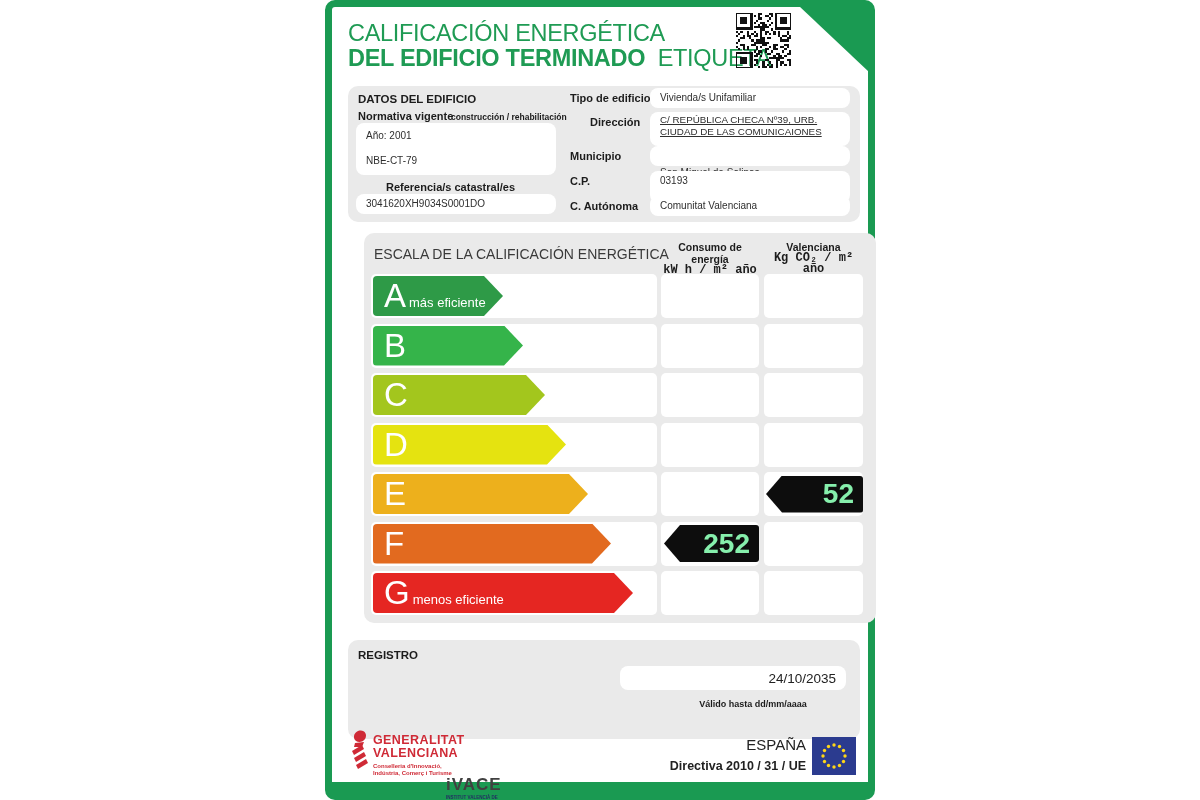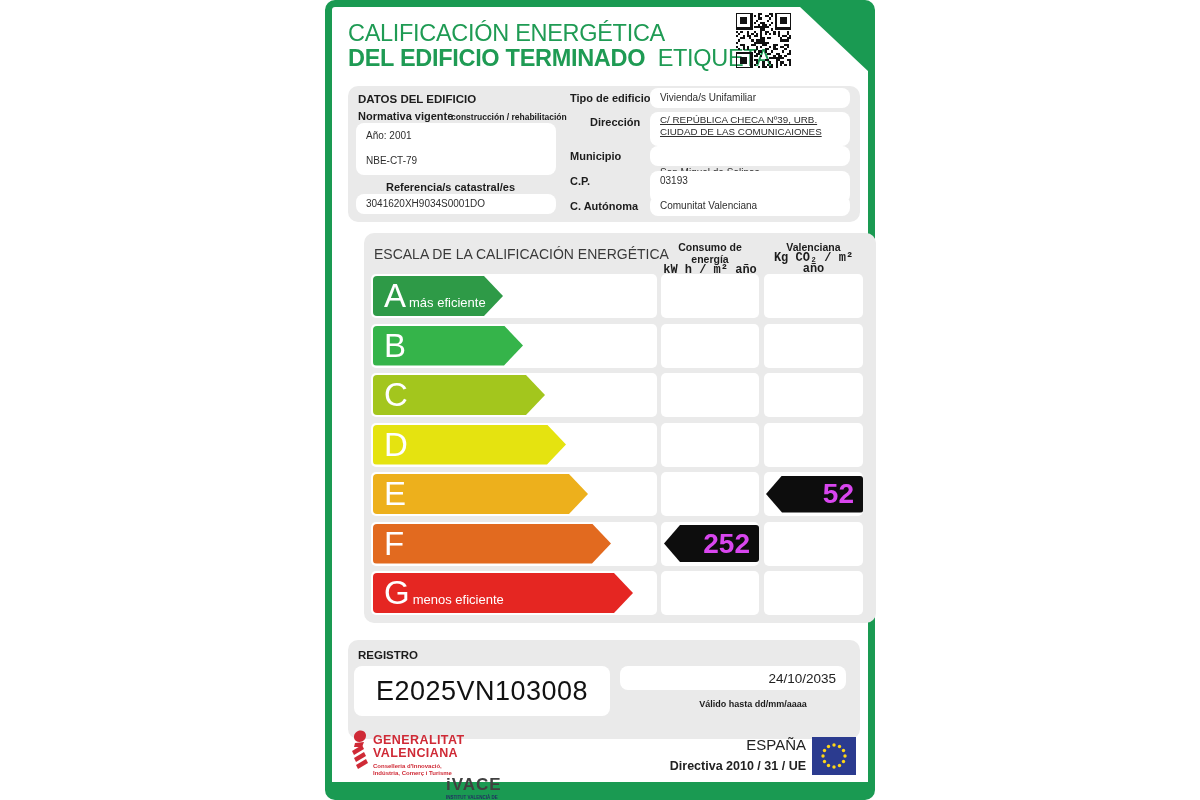--- a/index.html
+++ b/index.html
@@ -28,21 +28,21 @@
   .colhead{position:absolute;top:8px;text-align:center;color:#1c1c1c;}
   .colhead .h{font-weight:bold;font-size:10.5px;line-height:12px;}
   .colhead .u{font-weight:bold;font-size:12px;line-height:11px;font-family:Liberation Mono, monospace;}
   .srow{position:absolute;left:0;width:512px;height:44px;}
   .cell{position:absolute;top:0;height:44px;background:#ffffff;border-radius:5px;}
   .arrow{position:absolute;left:9px;top:2px;height:40px;border-radius:4px 0 0 4px;
          clip-path:polygon(0 0, calc(100% - 19px) 0, 100% 50%, calc(100% - 19px) 100%, 0 100%);
          display:flex;align-items:center;color:#ffffff;}
   .arrow .letter{font-size:33px;line-height:38px;padding-left:11px;font-weight:400;}
   .arrow .note{font-size:13px;margin-left:3px;margin-top:13px;}
-  .badge{position:absolute;height:37px;background:#0d0d0d;color:#d946ef;border-radius:3px;
+  .badge{position:absolute;height:37px;background:#0d0d0d;color:#86efac;border-radius:3px;
          display:flex;align-items:center;justify-content:flex-end;padding-right:9px;box-sizing:border-box;
          clip-path:polygon(16px 0,100% 0,100% 100%,16px 100%,0 50%);
          font-weight:bold;font-size:28px;}
 
   
   .reg-number{display:flex;align-items:center;justify-content:center;font-size:27px;color:#111;letter-spacing:0.5px;}
   .reg-date{display:flex;align-items:center;justify-content:flex-end;padding-right:10px;font-size:13.5px;color:#222;}
   .valido{font-size:9px;font-weight:bold;color:#1c1c1c;text-align:center;}
 
   
@@ -370,23 +370,20 @@
         <div class="badge" style="left: 300px; width: 95px; top: 292px;">
           <span>252</span>
         </div>
         <div class="badge" style="left: 402px; width: 97px; top: 242.5px;">
           <span>52</span>
         </div>
       </div>
 
       <div class="abs panel" style="left:16px;top:633px;width:512px;height:99px;">
         <div class="lbl" style="left:10px;top:9px;font-size:11.5px;">REGISTRO</div>
-        <div class="whitebox reg-number" style="left:6px;top:26px;width:256px;height:50px;">
-          <span>E2025VN103008</span>
-        </div>
         <div class="whitebox reg-date" style="left:272px;top:26px;width:226px;height:24px;">
           <span>24/10/2035</span>
         </div>
         <div class="abs valido" style="left:292px;top:59px;width:226px;">Válido hasta dd/mm/aaaa</div>
       </div>
 
       <svg class="abs" style="left:17px;top:722px;" width="22" height="52" viewBox="0 0 22 52">
         <path d="M9 2 C15 0 19 5 16 10 C14 13 10 14 7 12 C4 10 4 4 9 2 Z" fill="#cf2a36"></path>
         <path d="M6 14 L15 13 L13 18 L5 18 Z" fill="#cf2a36"></path>
         <path d="M3 22 L13 16 L15 20 L5 26 Z" fill="#cf2a36"></path>

